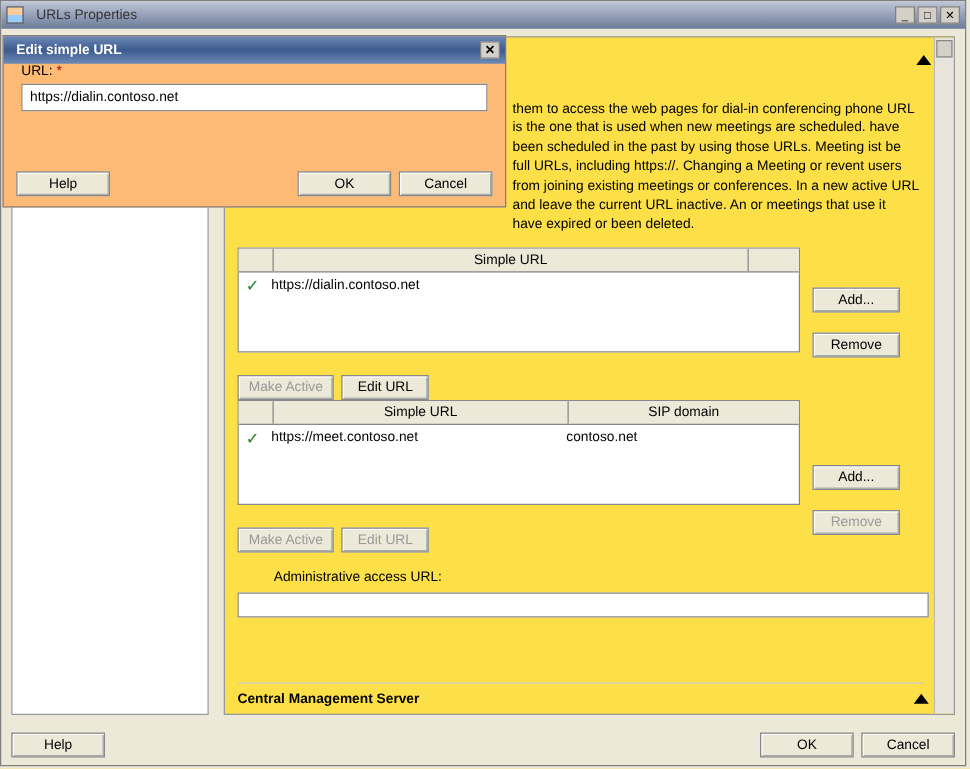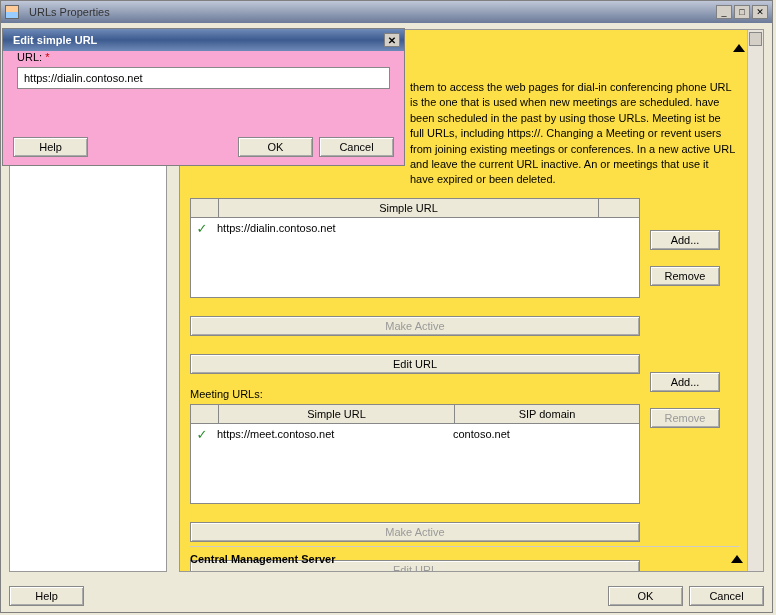--- a/index.html
+++ b/index.html
@@ -18,42 +18,42 @@
 .content { position: absolute; left: 8px; top: 28px; right: 8px; bottom: 40px; }
 .left-panel { position: absolute; left: 0; top: 0; width: 158px; bottom: 0; background: #fff; border: 1px solid #999; }
 .right-area { position: absolute; left: 170px; top: 0; right: 0; bottom: 0; background: #fde047; border: 1px solid #999; overflow: hidden; }
 
 .desc-text { padding: 10px; line-height: 1.4; color: #000; }
 .collapse-arrow { position: absolute; right: 18px; top: 14px; width: 0; height: 0; border-left: 6px solid transparent; border-right: 6px solid transparent; border-bottom: 8px solid #000; cursor: pointer; }
 .scrollbar { position: absolute; right: 0; top: 0; width: 16px; bottom: 0; background: #e8e4dc; border-left: 1px solid #bbb; }
 .sb-thumb { position:absolute; top:2px; left:1px; right:1px; height:14px; background:#d4d0c8; border:1px solid #888;}
 
 .section-label { font-size: 11px; color: #000; margin: 6px 0 4px 10px; }
-.url-table { margin: 0 10px; border: 1px solid #888; background: #fff; width: 450px; height: 100px; }
+.url-table { margin: 0 10px; border: 1px solid #888; background: #fff; width: 450px; height: 84px; }
 .url-table-head { display: flex; background: #ece9d8; border-bottom: 1px solid #888; }
 .url-th { border-right: 1px solid #888; padding: 3px 6px; text-align: center; }
 .url-row { display: flex; align-items: center; padding: 3px 0; }
 .check-icon { width: 22px; text-align: center; color: #2a8a2a; font-size: 13px; }
 .cell { padding: 1px 4px; }
 
 .side-btns { position: absolute; display: flex; flex-direction: column; gap: 4px; }
 .btn { background: #ece9d8; border: 1px solid #888; padding: 3px 8px; min-width: 70px; text-align: center; cursor: pointer; box-shadow: inset 1px 1px #fff, inset -1px -1px #aaa; margin-top: 12px; }
 .btn.disabled { color: #999; }
-.row-btns { display:flex; gap:6px; justify-content:space-between; margin:6px 10px 0 10px; width:450px;flex-direction:column;}
+.row-btns { display:flex; gap:6px; justify-content:flex-start; margin:6px 10px 0 10px; width:450px;}
 
 .admin-input { margin: 2px 10px 0 10px; width: 553px; height: 20px; background: #fff; border: 1px solid #888; padding: 2px 4px; }
 
 .section-header { position: absolute; bottom: 2px; left: 10px; right: 24px; font-weight: bold; border-top: 1px solid #ccc; padding: 6px 0 4px 0; }
 .section-arrow { position:absolute; right:20px; bottom:8px; width:0;height:0; border-left:6px solid transparent; border-right:6px solid transparent; border-bottom:8px solid #000; cursor:pointer;}
 
 .footer { position: absolute; left: 8px; right: 8px; bottom: 6px; display: flex; }
 .footer .btn { min-width: 75px; }
 .footer-right { margin-left: auto; display: flex; gap: 6px; }
 
-.modal { left: 2px; top: 28px; width: 403px; height: 138px; z-index: 10; background:#f9a8d4;}
+.modal { left: 2px; top: 28px; width: 403px; height: 138px; z-index: 10; background:#fdba74;}
 .modal .body { padding: 0 14px; }
 .url-label { margin-bottom: 4px; }
 .req { color: #c00; }
 .modal-input { width: 100%; height: 22px; border: 1px solid #888; background: #fff; padding: 2px 6px; }
 .modal-footer { position:absolute; bottom:8px; left:10px; right:10px; display:flex;}
 .modal-footer .btn { min-width:75px;}
 .close-x { width:16px;height:14px; background:#d4d0c8; border:1px solid #808080; display:flex;align-items:center;justify-content:center;font-size:10px;cursor:pointer; color:#000;}
 </style>
 </head>
 <body>
@@ -94,21 +94,20 @@
       <div class="side-btns" style="left:470px; top:188px;">
         <div class="btn">Add...</div>
         <div class="btn">Remove</div>
       </div>
       <div class="row-btns">
         <div class="btn disabled">Make Active</div>
         <div class="btn">Edit URL</div>
       </div>
 
       
-      <div class="section-label" style="margin-top:14px;">Meeting URLs:</div>
       <div class="url-table">
         <div class="url-table-head">
           <div class="url-th" style="width:28px;"></div>
           <div class="url-th" style="width:236px;">Simple URL</div>
           <div class="url-th" style="flex:1;border-right:none;">SIP domain</div>
         </div>
         <div class="url-row">
           <div class="check-icon">✓</div>
           <div class="cell" style="width:236px;">https://meet.contoso.net</div>
           <div class="cell">contoso.net</div>

